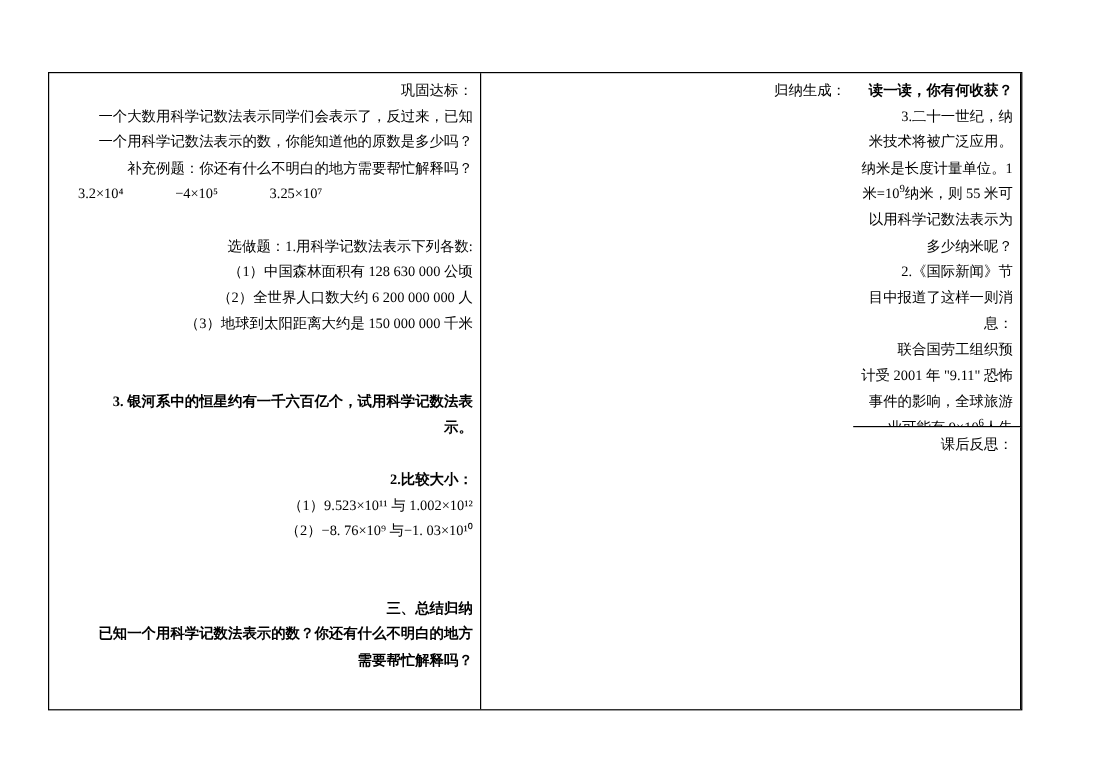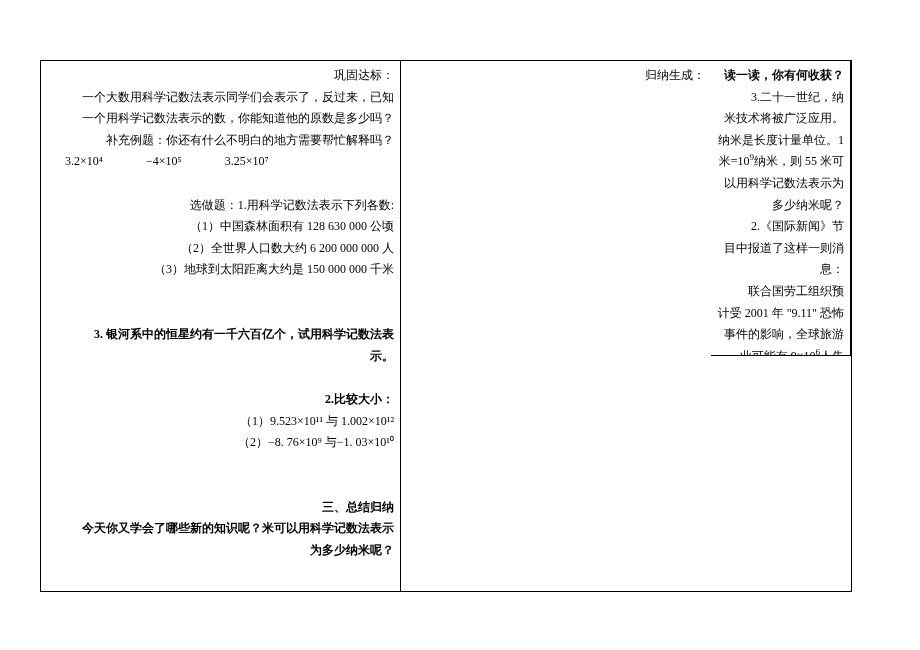--- a/index.html
+++ b/index.html
@@ -73,21 +73,21 @@
       <p class="indent">（2）全世界人口数大约 6 200 000 000 人</p>
       <p class="indent">（3）地球到太阳距离大约是 150 000 000 千米</p>
       <br><br>
       <p class="indent b">3. 银河系中的恒星约有一千六百亿个，试用科学记数法表示。</p>
       <br>
       <p class="indent b">2.比较大小：</p>
       <p class="indent">（1）9.523×10¹¹ 与 1.002×10¹²</p>
       <p class="indent">（2）−8. 76×10⁹ 与−1. 03×10¹⁰</p>
       <br><br>
       <p class="b">三、总结归纳</p>
-      <p class="indent b">今天你又学会了哪些新的知识呢？米可以用科学记数法表示为多少纳米呢？</p>
+      <p class="indent b">已知一个用科学记数法表示的数？你还有什么不明白的地方需要帮忙解释吗？</p>
       <br>
       
       
       
     </div>
 
     <div class="cell">
       <p class="b">读一读，你有何收获？</p>
       <p class="indent">
         <span>3.二十一世纪，纳米技术将被广泛应用。纳米是长度计量单位。1 米=10</span><sup>9</sup><span>纳米，则 55 米可以用科学记数法表示为多少纳米呢？</span>
@@ -96,14 +96,17 @@
       <p class="indent">
         <span>联合国劳工组织预计受 2001 年 "9.11" 恐怖事件的影响，全球旅游业可能有 9×10</span><sup>6</sup><span>人失业，美国保险公司安邦集团认为此次恐怖事件对全球经济造成的损失将高达 1×10</span>
       </p>
 
     </div>
 
     <div class="cell rightcol">
       <p>归纳生成：</p>
     </div>
 
+    <div class="cell">
+      <p>课后反思：</p>
+    </div>
   </div>
 </div>
 
 </body></html>

